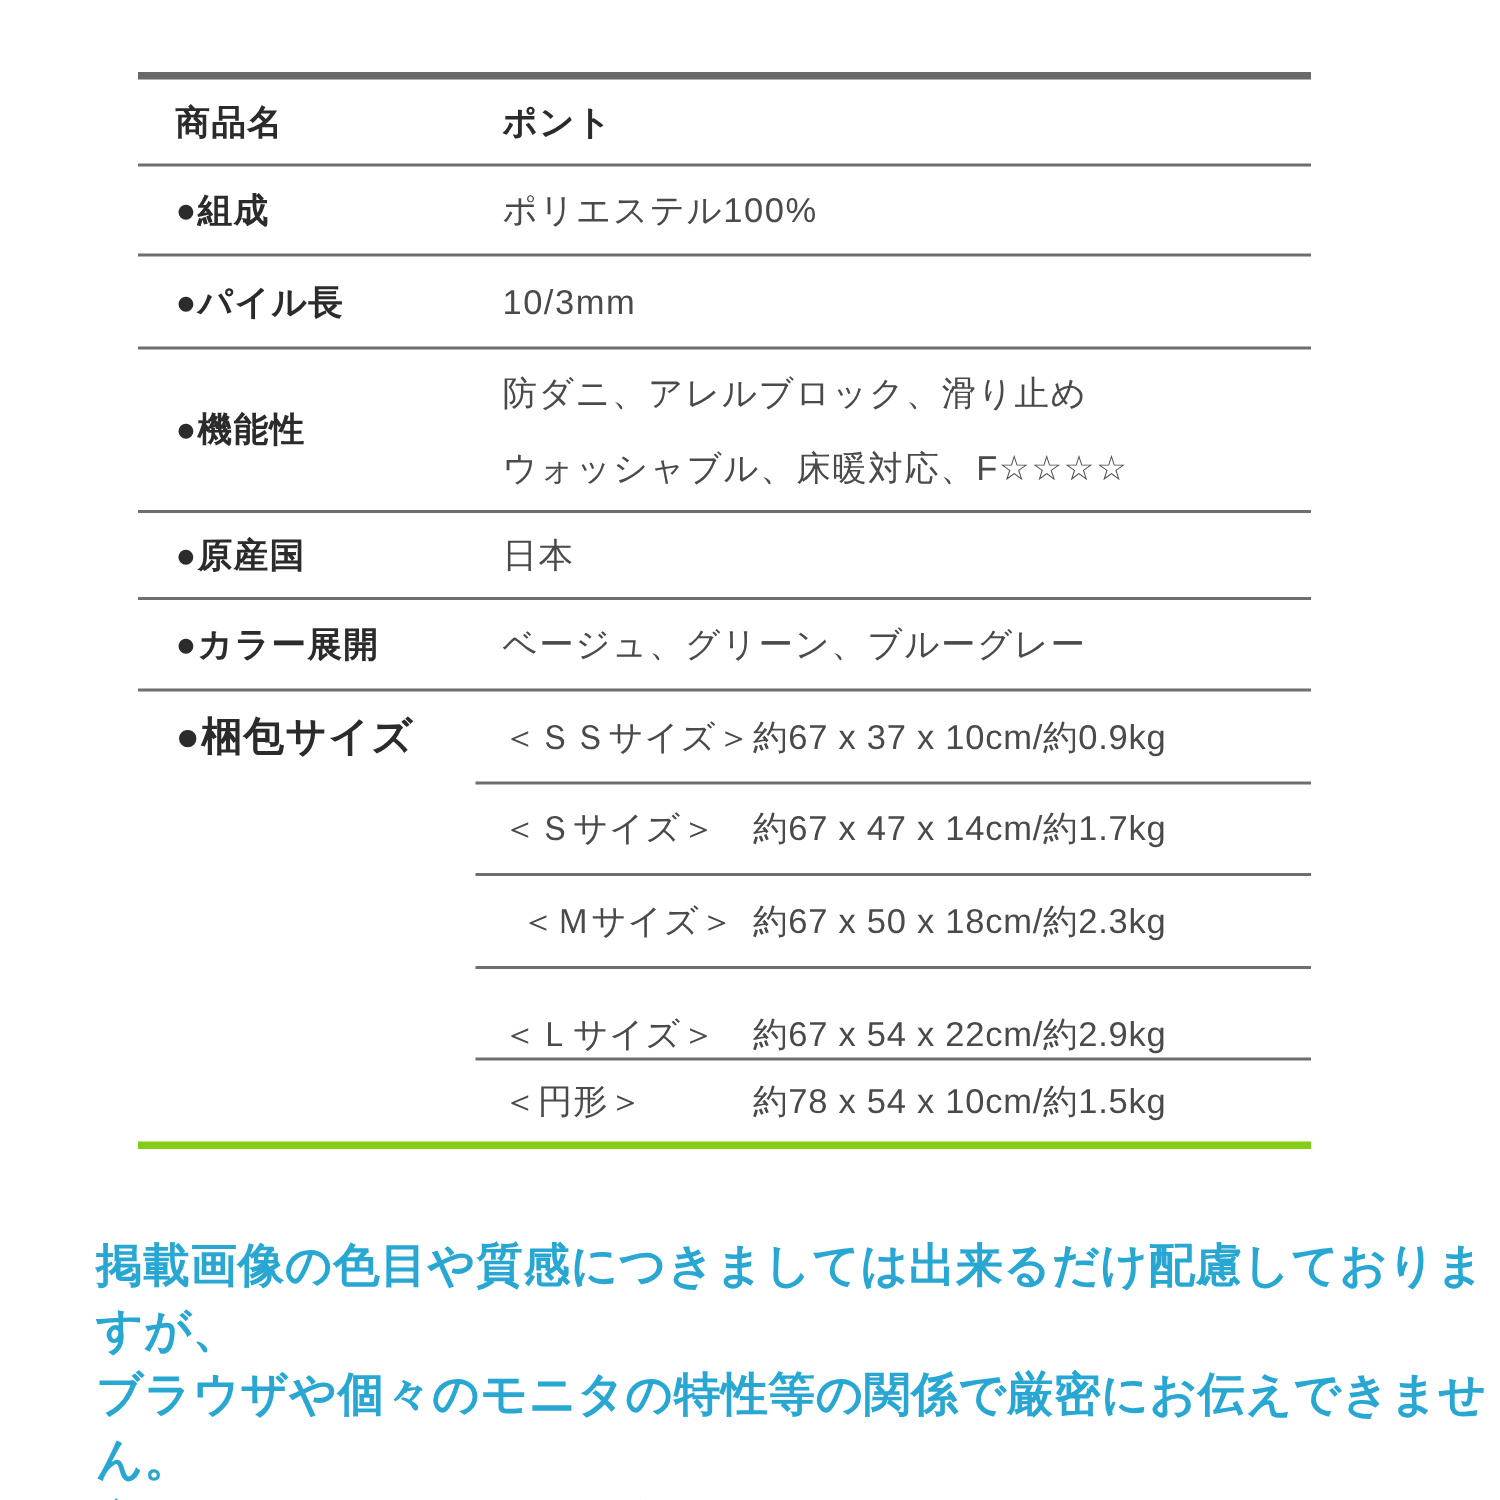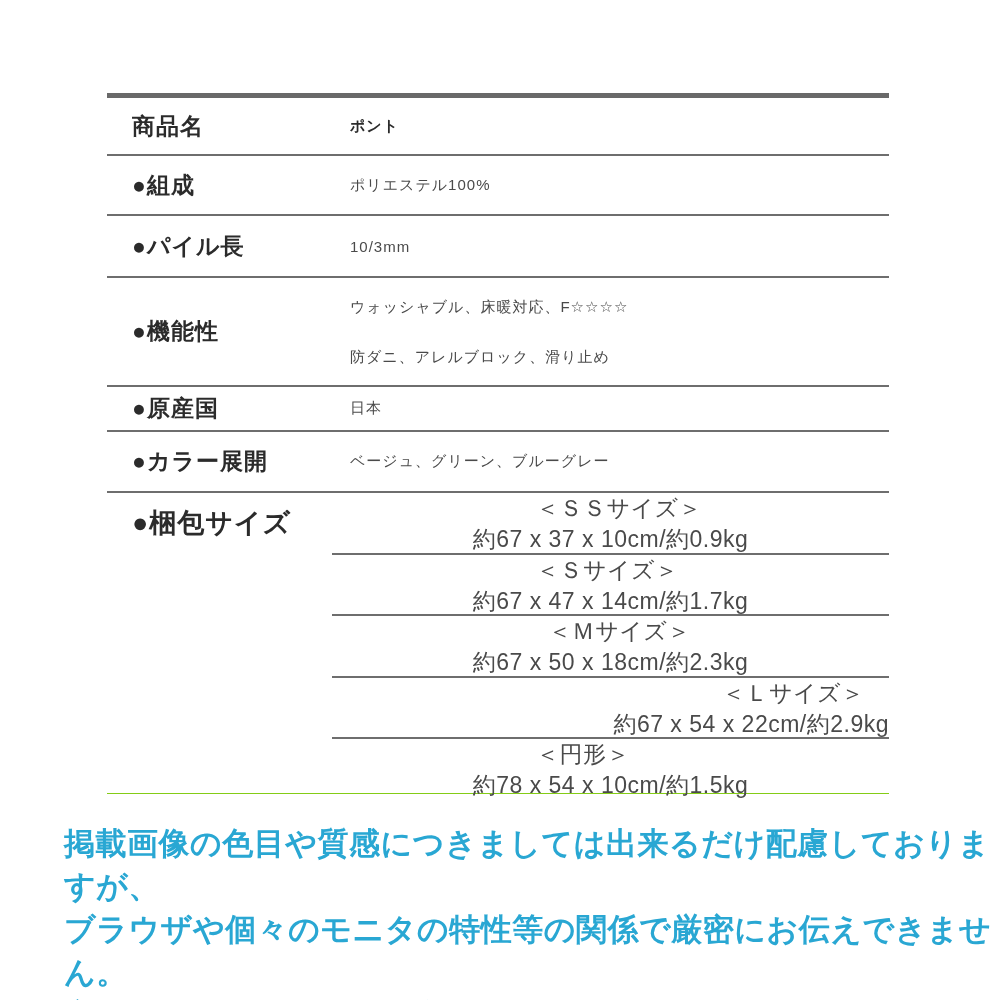--- a/index.html
+++ b/index.html
@@ -6,50 +6,49 @@
   html, body {
     width: 1000px; height: 1000px;
     background: #ffffff;
     font-family: "Liberation Sans", "DejaVu Sans", sans-serif;
   }
   .page { position: relative; width: 1000px; height: 1000px; background: #ffffff; overflow: hidden; }
 
   
   .spec-table {
     position: absolute;
-    left: 107px; top: 48px;
+    left: 92px; top: 48px;
     width: 782px;
     border-top: 5px solid #696969;
-    border-bottom: 1px solid #84cc16;
-    margin-top: 45px;
+    border-bottom: 5px solid #84cc16;
   }
   .row {
     display: flex;
     align-items: center;
     border-bottom: 2px solid #6e6e6e;
   }
   .row:last-child { border-bottom: none; }
   .r1 { height: 58px; }
   .r2 { height: 60px; }
   .r3 { height: 62px; }
   .r4 { height: 109px; }
-  .r5 { height: 45px; }
+  .r5 { height: 58px; font-family: Liberation Mono, monospace; }
   .r6 { height: 61px; }
 
   .cell-label {
     width: 243px;
     padding-left: 25px;
     flex: none;
     font-size: 23px;
     font-weight: bold;
     color: #2b2b2b;
     letter-spacing: 1px;
   }
   .cell-value {
-    font-size: 15px;
+    font-size: 23px;
     font-weight: normal;
     color: #4a4a4a;
     letter-spacing: 1px;
   }
   .cell-value.bold { font-weight: bold; color: #2b2b2b; }
   .multiline .vline { line-height: 50px; }
 
   
   .row.pack { align-items: stretch; }
   .pack-label-cell {
@@ -61,21 +60,20 @@
     color: #2b2b2b;
     letter-spacing: 1px;
     display: flex;
     align-items: center;
     height: 60px; 
   }
   .pack-rows { flex: 1; }
   .pack-row {
     display: flex;
     align-items: center;
-    flex-direction: column;
   }
   .pack-row + .pack-row { border-top: 2px solid #6e6e6e; }
   .p1 { height: 60px; }
   .p2 { height: 61px; }
   .p3 { height: 62px; text-align: center; }
   .p4 { height: 61px; align-items: flex-end; }
   .p5 { height: 56px; }
   .pack-name {
     width: 185px;
     padding-left: 18px;
@@ -119,22 +117,22 @@
     </div>
 
     <div class="row r3">
       <div class="cell-label">●パイル長</div>
       <div class="cell-value">10/3mm</div>
     </div>
 
     <div class="row r4">
       <div class="cell-label">●機能性</div>
       <div class="cell-value multiline">
+        <div class="vline">防ダニ、アレルブロック、滑り止め</div>
         <div class="vline">ウォッシャブル、床暖対応、F☆☆☆☆</div>
-        <div class="vline">防ダニ、アレルブロック、滑り止め</div>
       </div>
     </div>
 
     <div class="row r5">
       <div class="cell-label">●原産国</div>
       <div class="cell-value">日本</div>
     </div>
 
     <div class="row r6">
       <div class="cell-label">●カラー展開</div>

